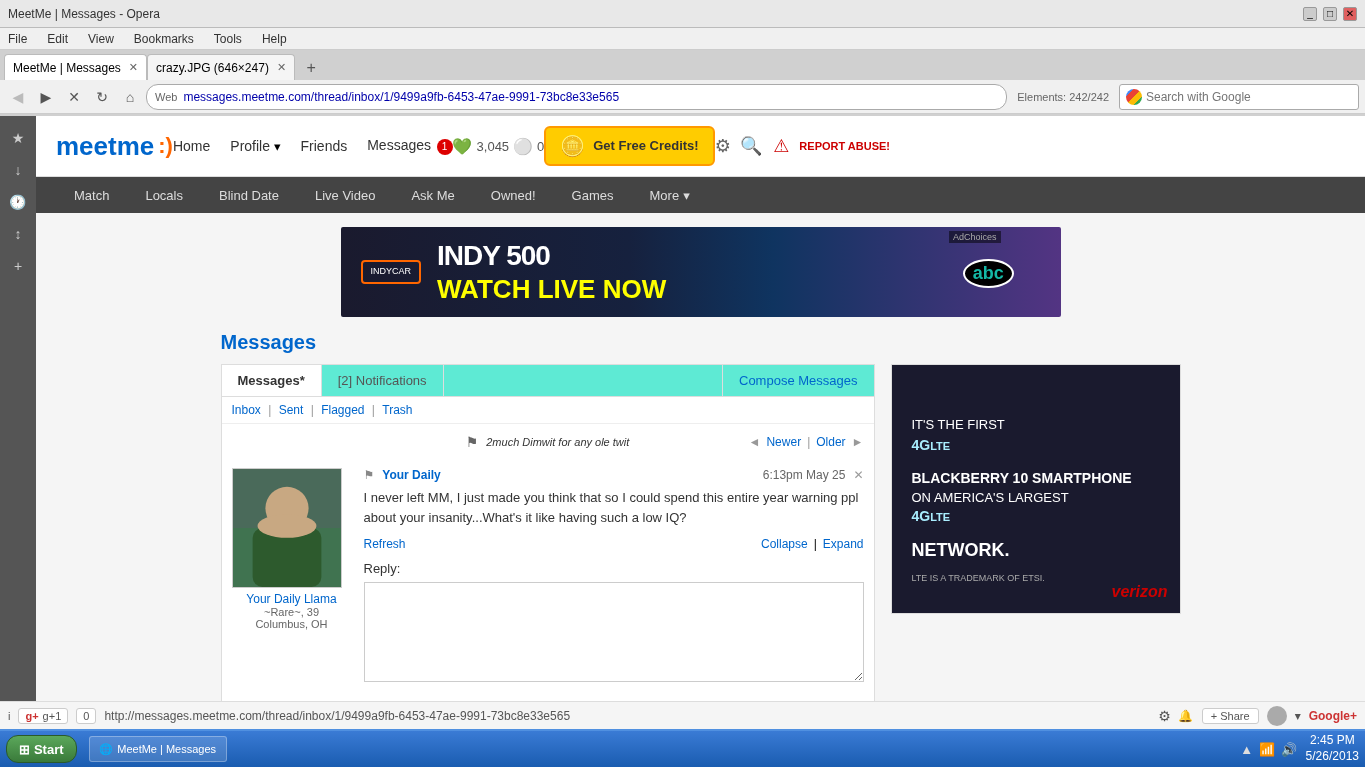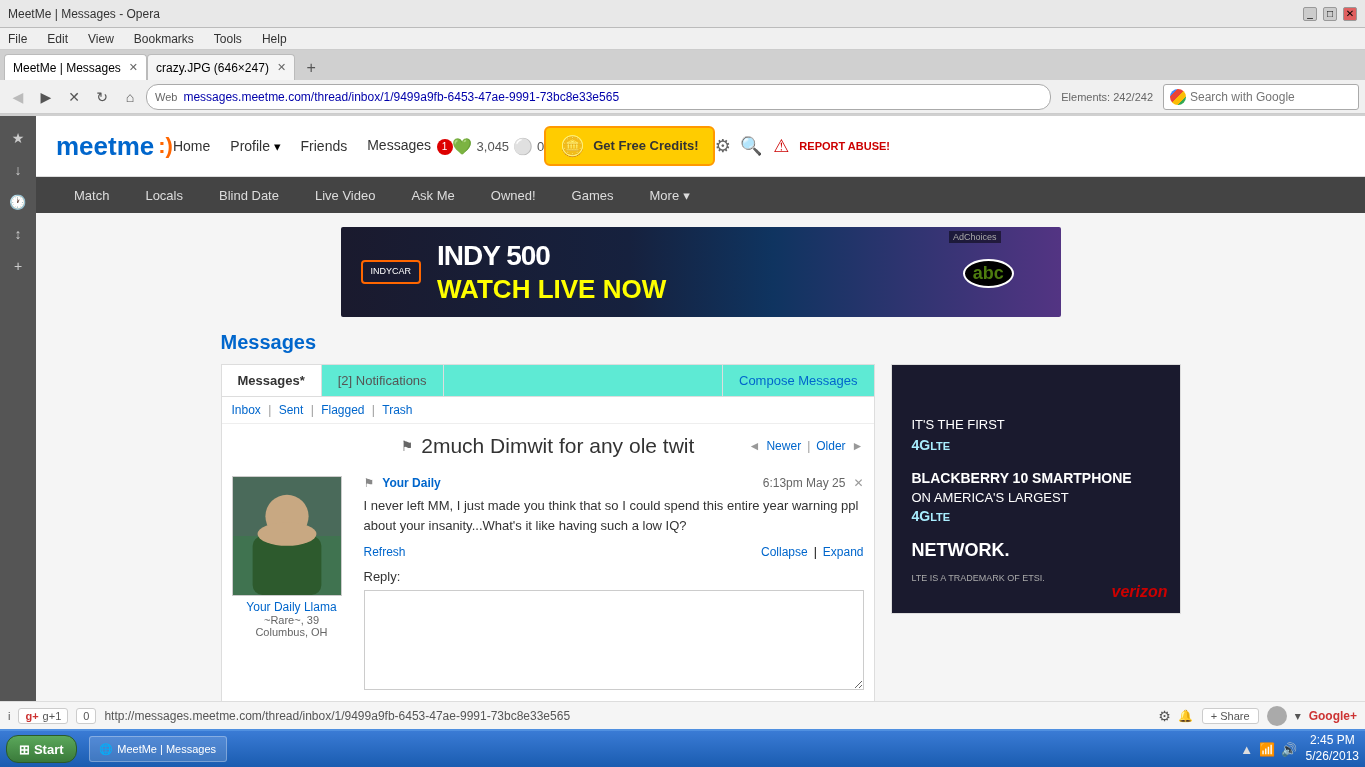--- a/index.html
+++ b/index.html
@@ -81,21 +81,21 @@
     .address-bar { flex: 1; border: none; outline: none; font-size: 12px; color: #00a; }
     .elements-count { font-size: 11px; color: #666; padding: 0 6px; }
     .search-bar-container {
       display: flex;
       align-items: center;
       background: #fff;
       border: 1px solid #aaa;
       border-radius: 3px;
       padding: 0 6px;
       height: 26px;
-      width: 196px;
+      width: 240px;
       gap: 4px;
     }
     .g-icon { width: 16px; height: 16px; border-radius: 50%; background: linear-gradient(135deg, #4285f4 25%, #ea4335 25%, #ea4335 50%, #fbbc05 50%, #fbbc05 75%, #34a853 75%); }
     .search-input { border: none; outline: none; font-size: 12px; flex: 1; }
 
     
     .sidebar {
       position: absolute;
       left: 0;
       top: 116px;
@@ -195,21 +195,21 @@
     }
     .ad-indy {
       background: linear-gradient(to right, #1a1a2e 0%, #16213e 40%, #0f3460 60%, #533483 100%);
       width: 100%; height: 100%;
       display: flex; align-items: center; padding: 0 20px;
       gap: 16px;
     }
     .indy-logo { color: #fff; font-size: 11px; text-align: center; border: 2px solid #ff6600; padding: 4px 8px; border-radius: 4px; }
     .indy-text { color: #fff; font-size: 28px; font-weight: 900; letter-spacing: -1px; }
     .indy-watch { color: #ff0; font-size: 26px; font-weight: 900; }
-    .indy-abc { background: #000; color: #4d7c0f; padding: 2px 8px; border-radius: 50%; font-size: 18px; font-weight: bold; border: 2px solid #fff; margin-top: 40px; }
+    .indy-abc { background: #000; color: #14b8a6; padding: 2px 8px; border-radius: 50%; font-size: 18px; font-weight: bold; border: 2px solid #fff; margin-top: 40px; }
     .ad-choices { position: absolute; top: 4px; right: 60px; font-size: 9px; color: #aaa; background: rgba(0,0,0,0.5); padding: 1px 4px; }
     .godaddy { color: #fff; font-size: 20px; font-weight: normal; background: #00a651; padding: 4px 10px; border-radius: 4px; margin-top: 32px; }
     .telecast-text { color: #ccc; font-size: 10px; text-align: left; line-height: 1.3; }
 
     
     .messages-section { max-width: 1000px; margin: 0 auto; padding: 0 20px; }
     .messages-title { color: #0066cc; font-size: 20px; font-weight: bold; margin-bottom: 10px; }
 
     .messages-container { display: flex; gap: 16px; }
     .messages-main { flex: 1; background: #fff; border: 1px solid #ddd; }
@@ -249,21 +249,21 @@
 
     .message-thread { padding: 10px; }
     .thread-header {
       display: flex;
       align-items: center;
       justify-content: center;
       margin-bottom: 10px;
       position: relative;
     }
     .thread-flag { color: #666; font-size: 14px; margin-right: 8px; }
-    .thread-title { font-size: 21px; color: #333; text-align: right; font-weight: normal; }
+    .thread-title { font-size: 11px; color: #333; text-align: right; font-weight: normal; font-style: italic; }
     .thread-nav { position: absolute; right: 0; font-size: 12px; color: #666; display: flex; gap: 6px; }
     .thread-nav a { color: #0066cc; text-decoration: none; font-size: 12px; }
     .thread-nav span { color: #999; }
 
     .message-item { display: flex; gap: 12px; padding: 8px 0; }
     .avatar-area { width: 120px; text-align: center; flex-shrink: 0; }
     .avatar-img {
       width: 110px; height: 120px;
       background: #8a9; 
       display: flex; align-items: center; justify-content: center;

